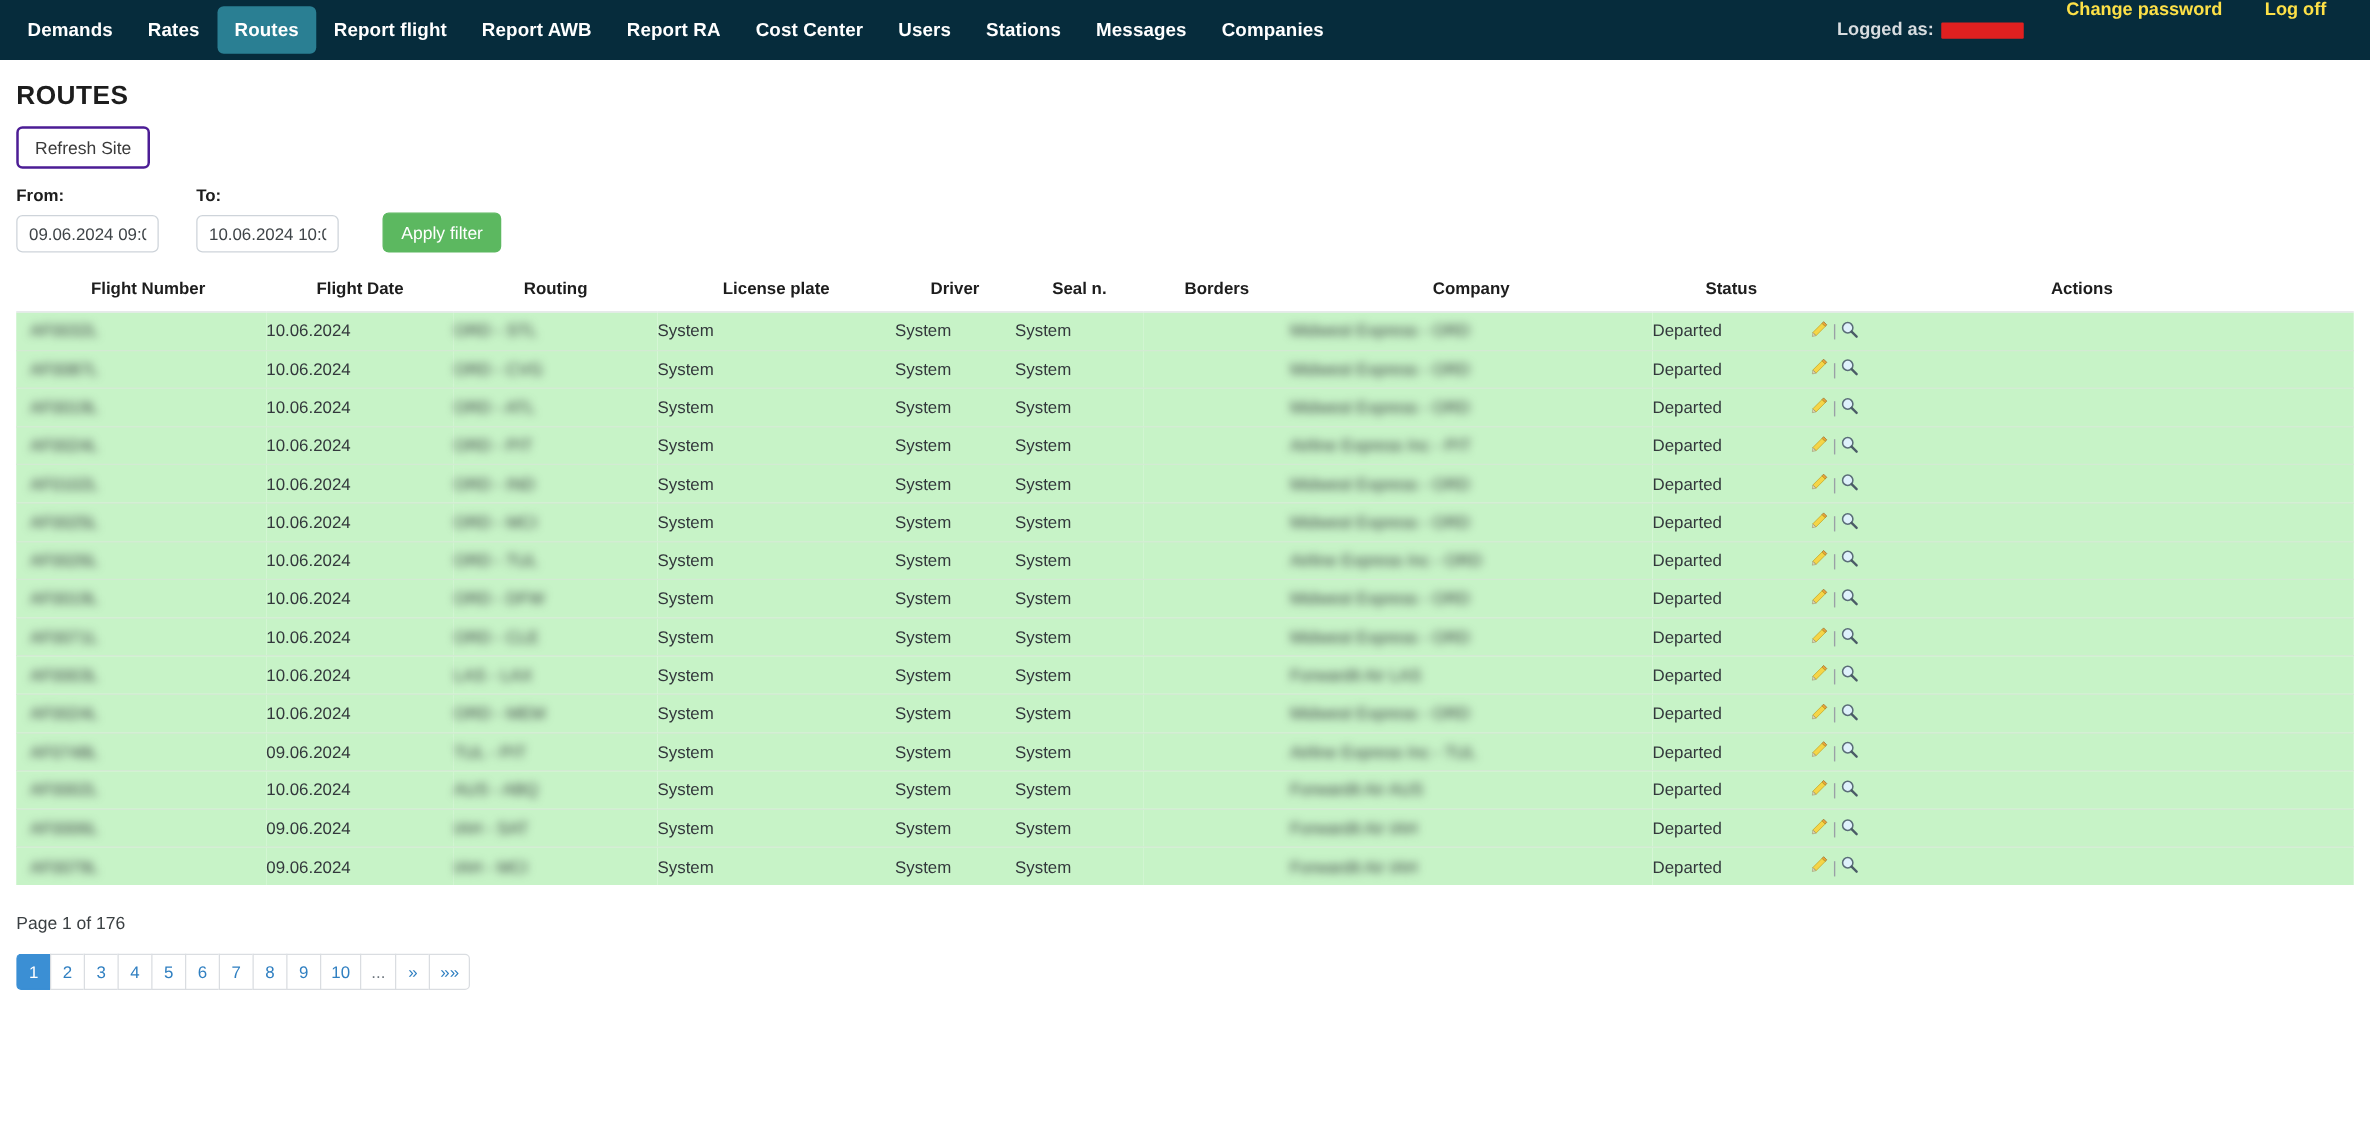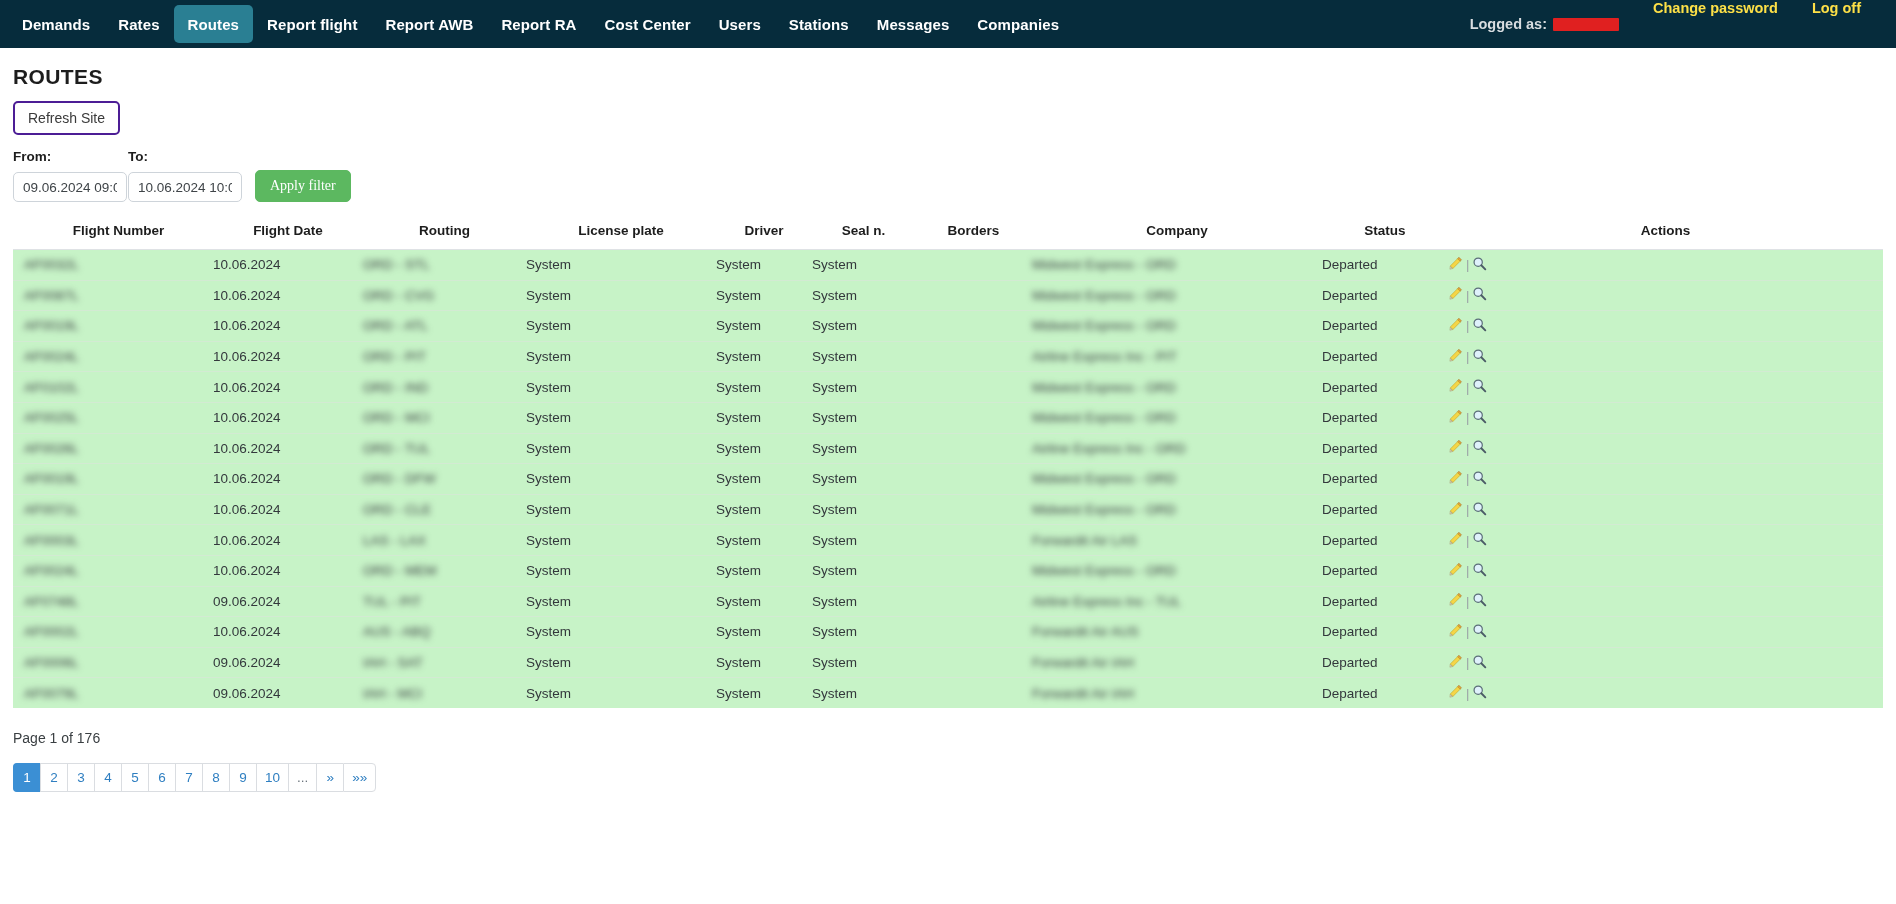--- a/index.html
+++ b/index.html
@@ -114,37 +114,38 @@
     height: 30px;
     border: 1px solid #ced4da;
     border-radius: 5px;
     padding: 0 9px;
     font-size: 13.5px;
     color: #3f4448;
     font-family: "Liberation Sans", sans-serif;
     background: #fff;
     outline: none;
   }
-  .fg-from  { width: 114px; margin-right: 1px; }
+  .fg-from  { width: 114px; margin-right: 30px; }
   .fg-to    { width: 114px; margin-right: 13px; }
   .fg-fn    { width: 145px; margin-right: 13px; }
   .fg-from .filter-input { width: 114px; }
   .fg-to   .filter-input { width: 114px; }
   .fg-fn   .filter-input { width: 145px; }
 
   .apply-btn {
     height: 32px;
     padding: 0 14px;
     background: #5cb860;
     border: 1px solid #5cb860;
     border-radius: 5px;
     color: #ffffff;
     font-size: 14px;
     cursor: pointer;
-    font-family: Liberation Serif, serif;
+    font-family: Liberation Sans, sans-serif;
+    margin-left: 22px;
   }
 
   
   .routes-table {
     width: 100%;
     border-collapse: collapse;
     margin-top: 21px;
     table-layout: fixed;
   }
   .routes-table thead th {

